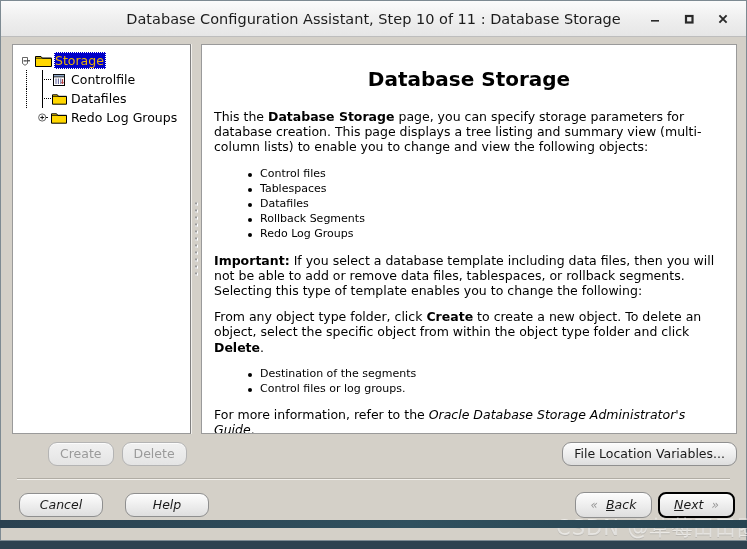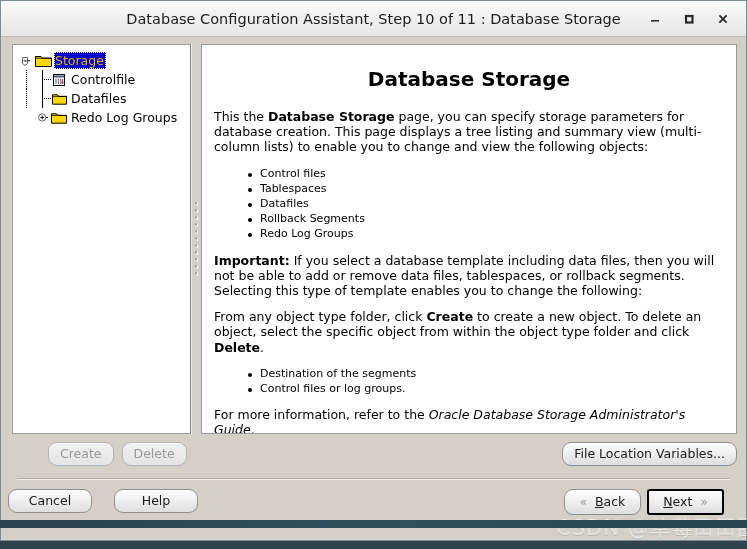--- a/index.html
+++ b/index.html
@@ -266,21 +266,21 @@
     justify-content: center;
     box-sizing: border-box;
   }
   .btn.disabled {
     color: #9a9a9a;
     background: linear-gradient(#f1f1f1, #e4e4e4);
     border-color: #b4b4b4;
   }
   .btn.focused {
     border: 2px solid #000000;
-    border-radius: 3px;
+    border-radius: 8px;
     padding: 2px 10px 3px 10px;
   }
   .btn .chev {
     color: #9a9a9a;
     font-size: 12px;
     line-height: 1;
   }
   .btn .mn { text-decoration: underline; }
 
   .obj-btn-row {
@@ -306,26 +306,27 @@
     position: absolute;
     left: 16px;
     right: 16px;
     top: 441px;
     border-top: 1px solid #b0aca4;
     border-bottom: 1px solid #f2f0ec;
   }
 
   .nav-row {
     position: absolute;
-    left: 2px;
+    left: 13px;
     top: 452px;
     width: 725px;
     height: 32px;
     display: flex;
-    align-items: flex-start;
+    align-items: center;
+    font-style: italic;
   }
   .nav-left {
     display: flex;
     gap: 22px;
     margin-left: 5px;
   }
   .nav-right {
     margin-left: auto;
     display: flex;
     align-items: center;

